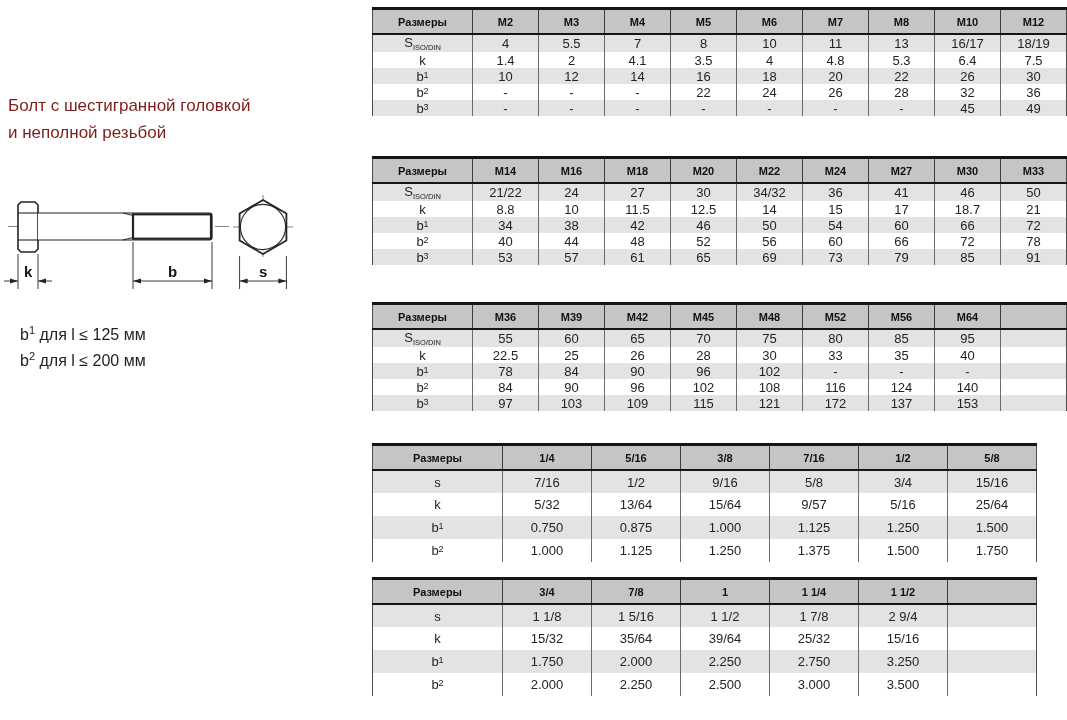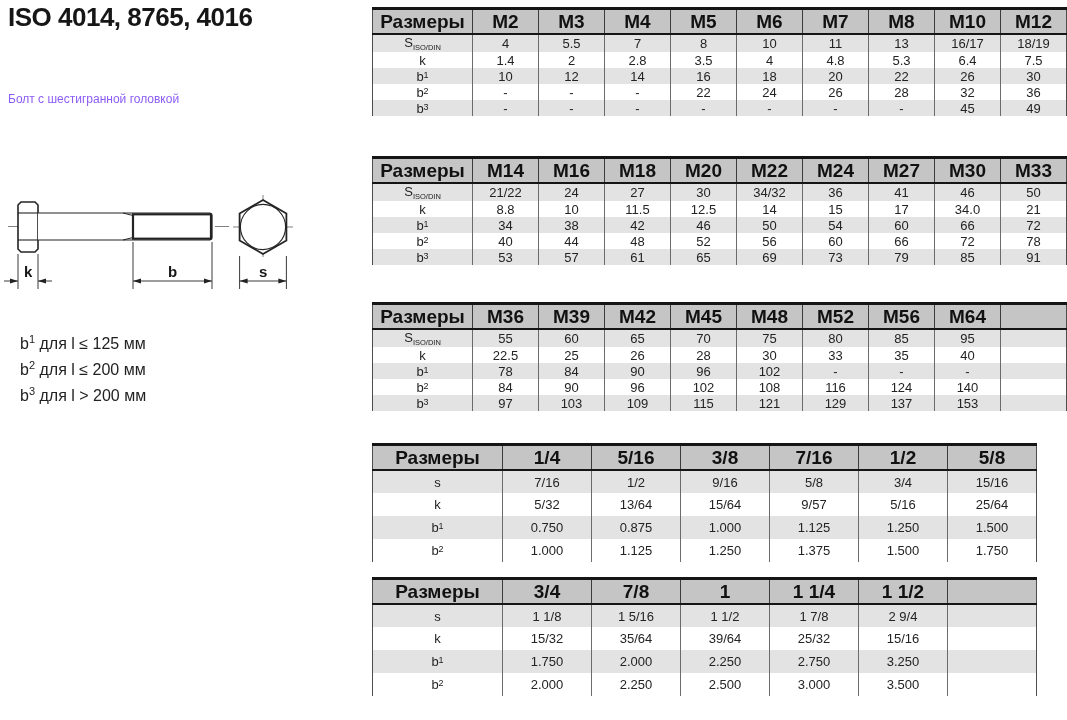--- a/index.html
+++ b/index.html
@@ -6,41 +6,41 @@
   body{
     width:1067px;height:720px;position:relative;overflow:hidden;
     background:#ffffff;color:#1b1b1b;
     font-family:"Liberation Sans", sans-serif;
     -webkit-font-smoothing:antialiased;
   }
   .abs{position:absolute;}
 
   
   .title{left:8px;top:2px;font-weight:bold;font-size:26px;line-height:31px;letter-spacing:-0.5px;color:#161616;}
-  .subtitle{left:8px;top:86px;font-size:12px;line-height:27px;color:#8b5cf6;}
-  .notes{left:20px;top:320px;font-size:16px;line-height:20.5px;color:#222;margin-top:9px;}
+  .subtitle{left:8px;top:92px;font-size:17px;line-height:27px;color:#7f1d1d;}
+  .notes{left:20px;top:320px;font-size:16px;line-height:20.5px;color:#222;}
   .notes sup{font-size:11px;}
 
   svg text.dim{font-family:"Liberation Sans",sans-serif;font-size:15px;font-weight:bold;fill:#161616;}
 
   
   .tables{left:372px;top:0;width:695px;height:720px;}
   table{
     border-collapse:collapse;table-layout:fixed;position:absolute;left:0;
     border-top:3px solid #151515;
     border-left:1px solid #4d4d4d;border-right:1px solid #4d4d4d;
     font-size:13px;color:#232323;
   }
   table.tbl-m{width:694px;}
   table.tbl-i{width:664px;}
   thead th{
     background:var(--header-bg,#c5c5c5);
     border-bottom:2px solid #151515;
     border-left:1px solid #3c3c3c;
-    font-weight:bold;font-size:19px;color:#111;
+    font-weight:bold;font-size:11px;color:#111;
     height:23px;padding:0;text-align:center;vertical-align:middle;
   }
   thead th:first-child{border-left:none;}
   tbody th,tbody td{
     border-left:1px solid #6b6b6b;
     padding:0;text-align:center;vertical-align:middle;
     font-weight:normal;
   }
   tbody th:first-child{border-left:none;}
   .tbl-m tbody tr{height:16px;}
@@ -48,25 +48,25 @@
   tbody tr:nth-child(odd){background:var(--row-shade,#e3e3e3);}
   tbody tr:nth-child(even){background:#ffffff;}
   tbody th sub{font-size:7.5px;vertical-align:-3px;}
   tbody th sup{font-size:9px;vertical-align:3px;}
   .t1{top:7px;}  .t2{top:156px;} .t3{top:302px;} .t4{top:443px;} .t5{top:577px;}
 </style>
 </head>
 <body style="--header-bg: #c5c5c5; --row-shade: #e3e3e3;">
 
 <div class="abs title">
-  <div>ISO 4014, 8765, 4016</div>
 </div>
 
 <div class="abs subtitle">
   <div>Болт с шестигранной головкой</div>
+  <div>и неполной резьбой</div>
 </div>
 
 <svg class="abs" style="left:0;top:188px;" width="330" height="125" viewBox="0 0 330 125">
 
   <line x1="8" y1="38.5" x2="232" y2="38.5" stroke="#808080" stroke-width="1" stroke-dasharray="14 3 3 3"></line>
 
   <path d="M 21,14 L 35,14 L 38,17 L 38,61 L 35,64 L 21,64 L 18,61 L 18,17 Z" fill="#ffffff" stroke="#242424" stroke-width="1.6"></path>
   <line x1="18" y1="25" x2="38" y2="25" stroke="#242424" stroke-width="1.1"></line>
   <line x1="18" y1="52" x2="38" y2="52" stroke="#242424" stroke-width="1.1"></line>
 
@@ -100,21 +100,20 @@
   <line x1="286.4" y1="68" x2="286.4" y2="101" stroke="#3a3a3a" stroke-width="1"></line>
   <line x1="239.6" y1="93" x2="286.4" y2="93" stroke="#3a3a3a" stroke-width="1"></line>
   <path d="M 239.6,93 L 247.6,90.4 L 247.6,95.6 Z" fill="#222"></path>
   <path d="M 286.4,93 L 278.4,90.4 L 278.4,95.6 Z" fill="#222"></path>
   <text class="dim" x="259" y="89">s</text>
 </svg>
 
 <div class="abs notes">
   <div><span>b</span><sup>1</sup><span> для l ≤ 125 мм</span></div>
   <div><span>b</span><sup>2</sup><span> для l ≤ 200 мм</span></div>
-  <div><span>b</span><sup>3</sup><span> для l &gt; 200 мм</span></div>
 </div>
 
 <div class="abs tables">
   <table class="tbl-m t1">
       <colgroup>
         <col style="width: 100px;">
         <col style="width: 66px;">
         <col style="width: 66px;">
         <col style="width: 66px;">
         <col style="width: 66px;">
@@ -148,21 +147,21 @@
           <td>10</td>
           <td>11</td>
           <td>13</td>
           <td>16/17</td>
           <td>18/19</td>
         </tr>
         <tr>
           <th><span>k</span></th>
           <td>1.4</td>
           <td>2</td>
-          <td>2.8</td>
+          <td>4.1</td>
           <td>3.5</td>
           <td>4</td>
           <td>4.8</td>
           <td>5.3</td>
           <td>6.4</td>
           <td>7.5</td>
         </tr>
         <tr>
           <th><span>b</span><sup>1</sup></th>
           <td>10</td>
@@ -243,21 +242,21 @@
         </tr>
         <tr>
           <th><span>k</span></th>
           <td>8.8</td>
           <td>10</td>
           <td>11.5</td>
           <td>12.5</td>
           <td>14</td>
           <td>15</td>
           <td>17</td>
-          <td>34.0</td>
+          <td>18.7</td>
           <td>21</td>
         </tr>
         <tr>
           <th><span>b</span><sup>1</sup></th>
           <td>34</td>
           <td>38</td>
           <td>42</td>
           <td>46</td>
           <td>50</td>
           <td>54</td>
@@ -367,21 +366,21 @@
           <td>140</td>
           <td></td>
         </tr>
         <tr>
           <th><span>b</span><sup>3</sup></th>
           <td>97</td>
           <td>103</td>
           <td>109</td>
           <td>115</td>
           <td>121</td>
-          <td>129</td>
+          <td>172</td>
           <td>137</td>
           <td>153</td>
           <td></td>
         </tr>
       </tbody>
     </table>
   <table class="tbl-i t4">
       <colgroup>
         <col style="width: 130px;">
         <col style="width: 89px;">

